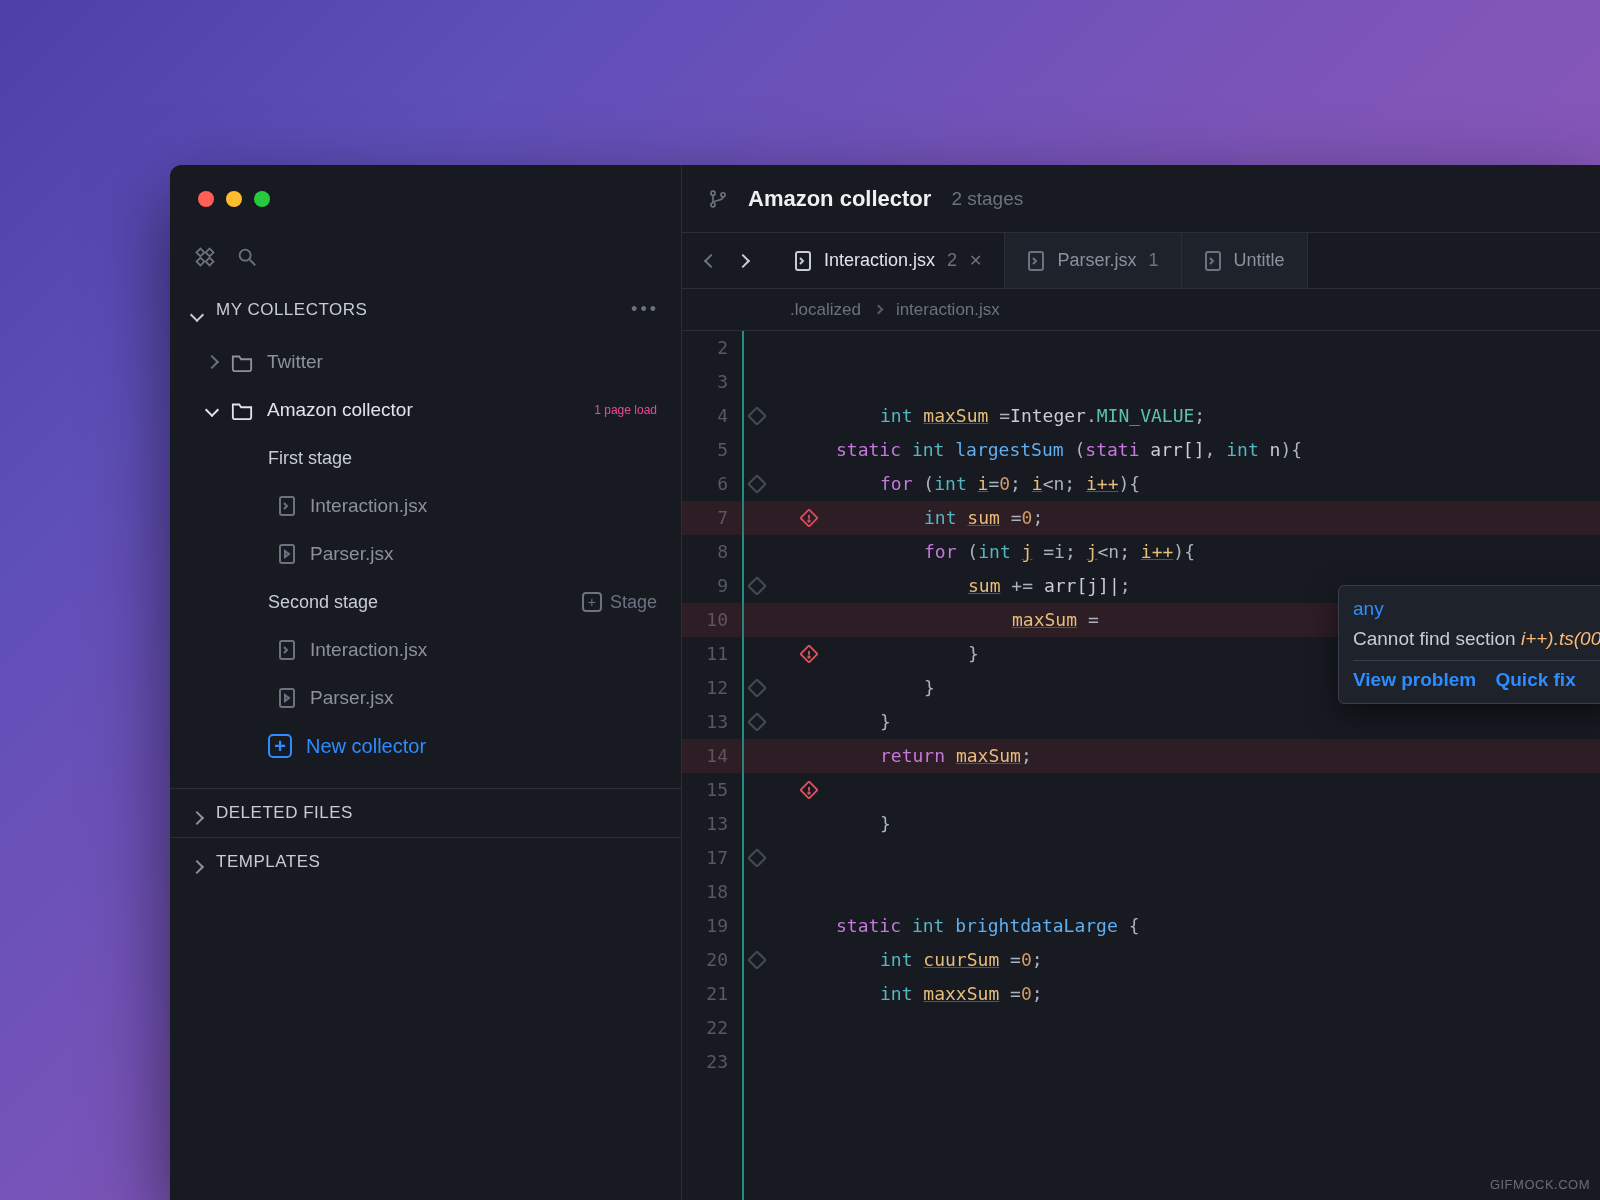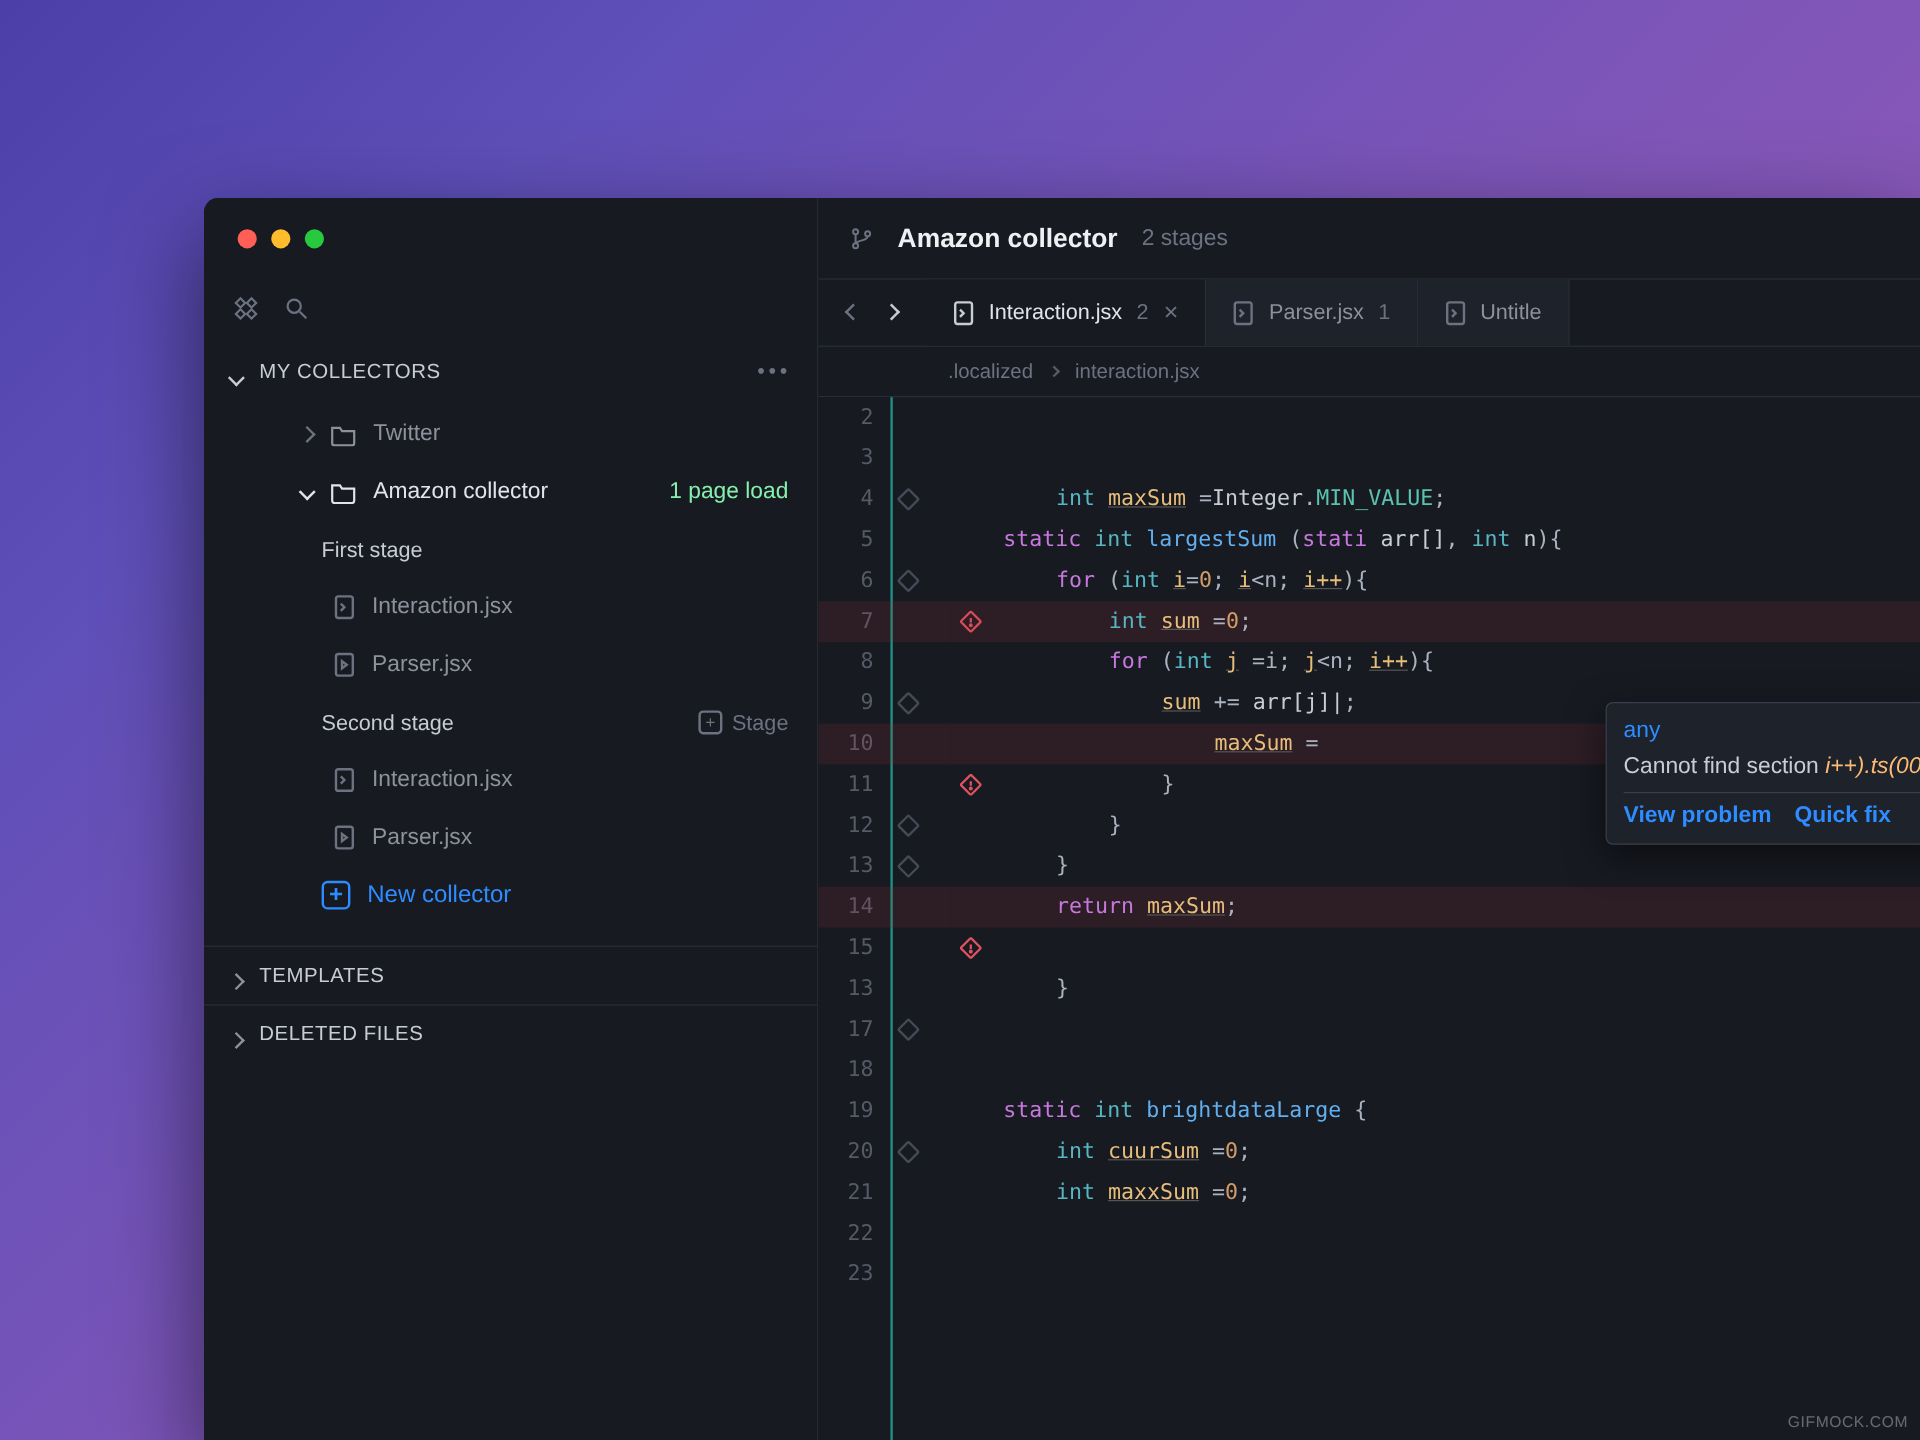--- a/index.html
+++ b/index.html
@@ -73,23 +73,23 @@
   .row {
     display: flex;
     align-items: center;
     height: 48px;
     padding: 0 24px;
     gap: 14px;
     font-size: 19px;
     color: #8c919c;
   }
   .row.bold { color: #e1e4ea; }
-  .row .meta { color: #86efac; font-size: 19px; }
+  .row .meta { color: #ec4899; font-size: 12px; }
   .row .spacer { flex: 1; }
-  .indent-1 { padding-left: 81px; }
+  .indent-1 { padding-left: 37px; }
   .indent-2 { padding-left: 98px; }
   .indent-2.label { color: #c8ccd5; font-size: 18px; }
   .indent-3 { padding-left: 108px; }
 
   .file-row { font-size: 19px; color: #8c919c; }
   .stage-badge { display: flex; align-items: center; gap: 8px; color: #6c7280; font-size: 18px; }
 
   .new-collector {
     display: flex;
     align-items: center;
@@ -311,25 +311,25 @@
       </div>
 
       <div class="new-collector">
         <span class="plus-box">+</span>
         <span>New collector</span>
       </div>
     </div>
 
     <div class="bottom-section section-header sub">
       <span class="chev right" style="color:#8c919c"></span>
-      <span>TEMPLATES</span>
+      <span>DELETED FILES</span>
     </div>
     <div class="bottom-section section-header sub">
       <span class="chev right" style="color:#8c919c"></span>
-      <span>DELETED FILES</span>
+      <span>TEMPLATES</span>
     </div>
   </div>
 
   <div class="main">
     <div class="crumb-bar">
       <svg class="branch-ico" viewBox="0 0 24 24" fill="none" stroke="currentColor" stroke-width="2">
           <circle cx="6" cy="5" r="2.5"></circle>
           <circle cx="6" cy="19" r="2.5"></circle>
           <circle cx="18" cy="7" r="2.5"></circle>
           <path d="M6 7.5 V16.5"></path>

